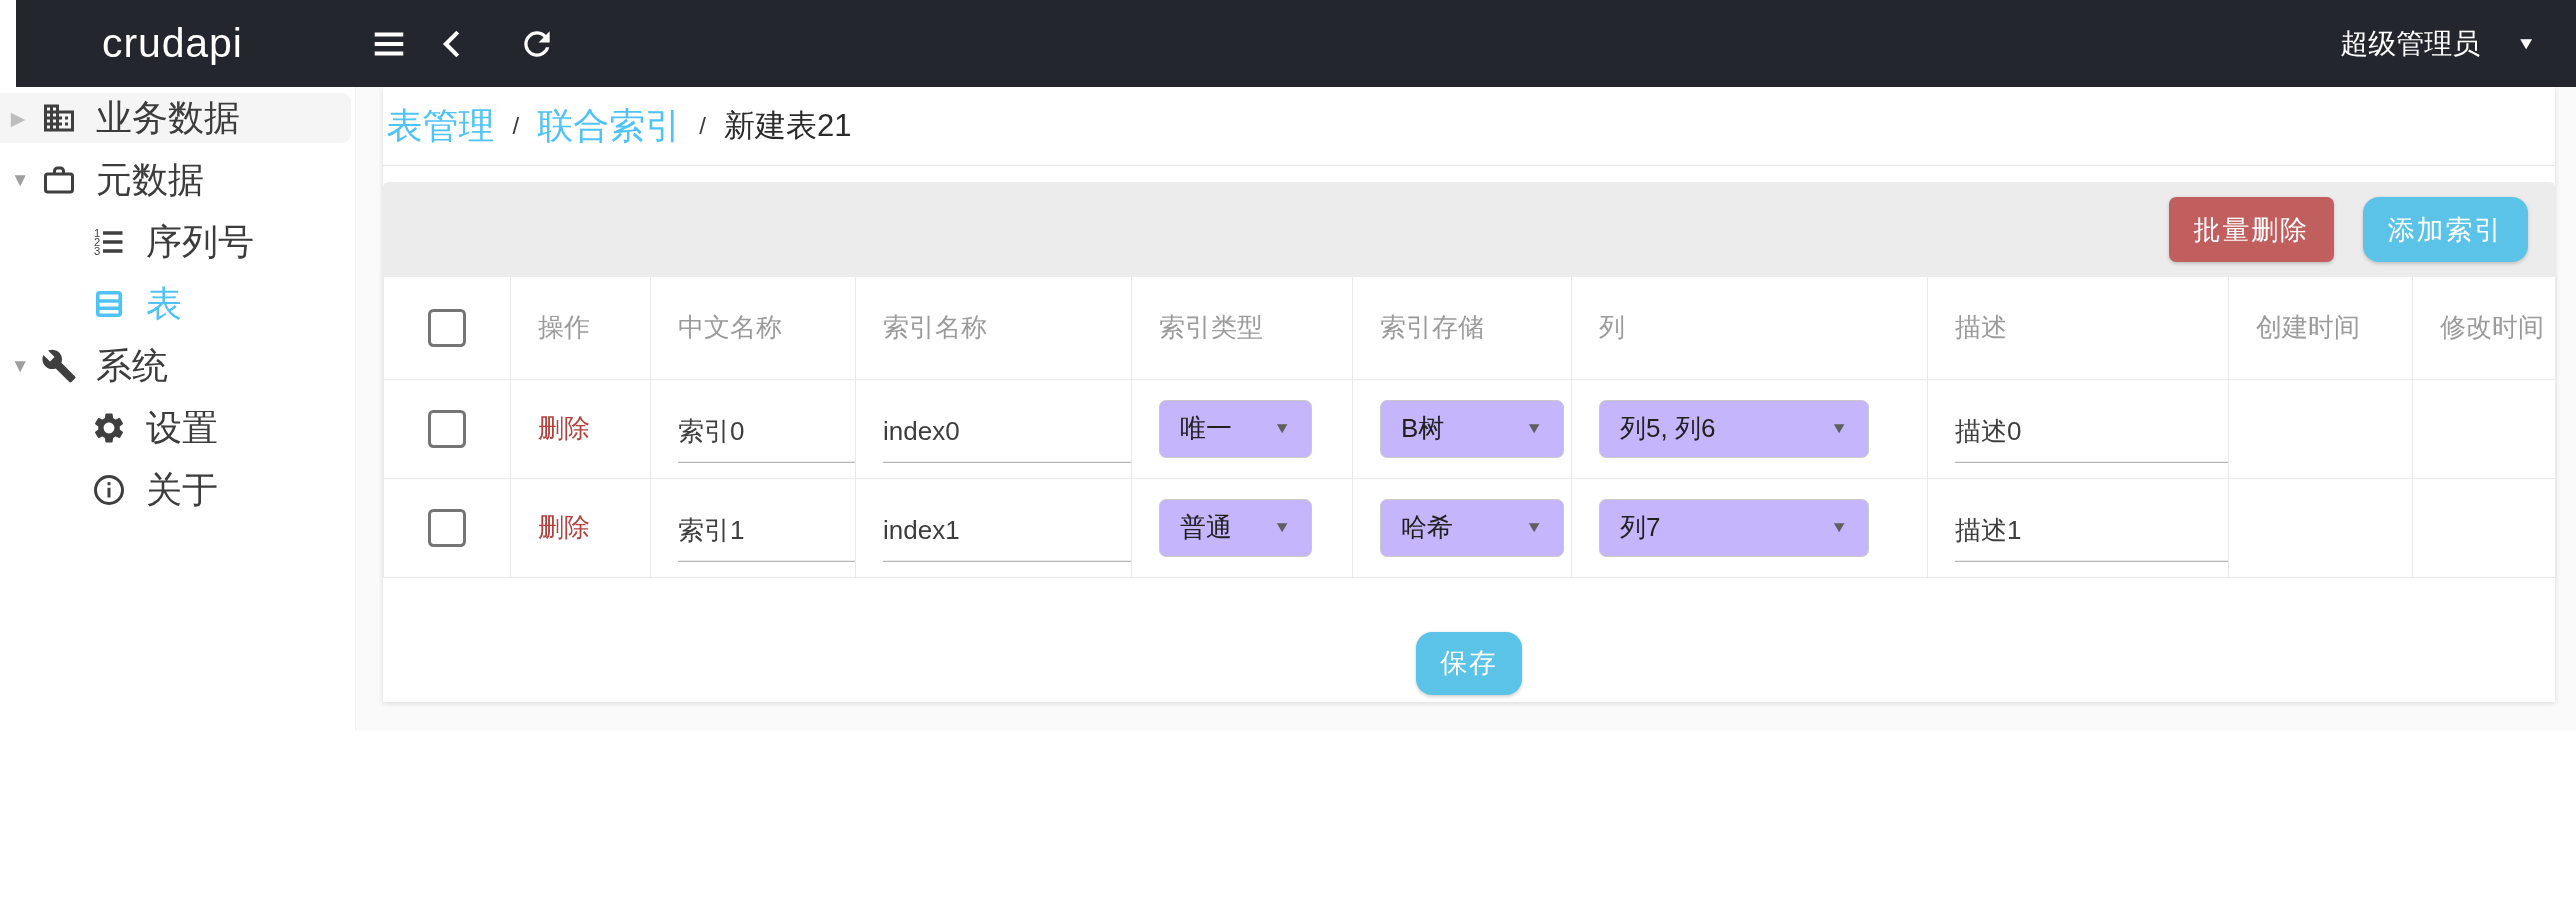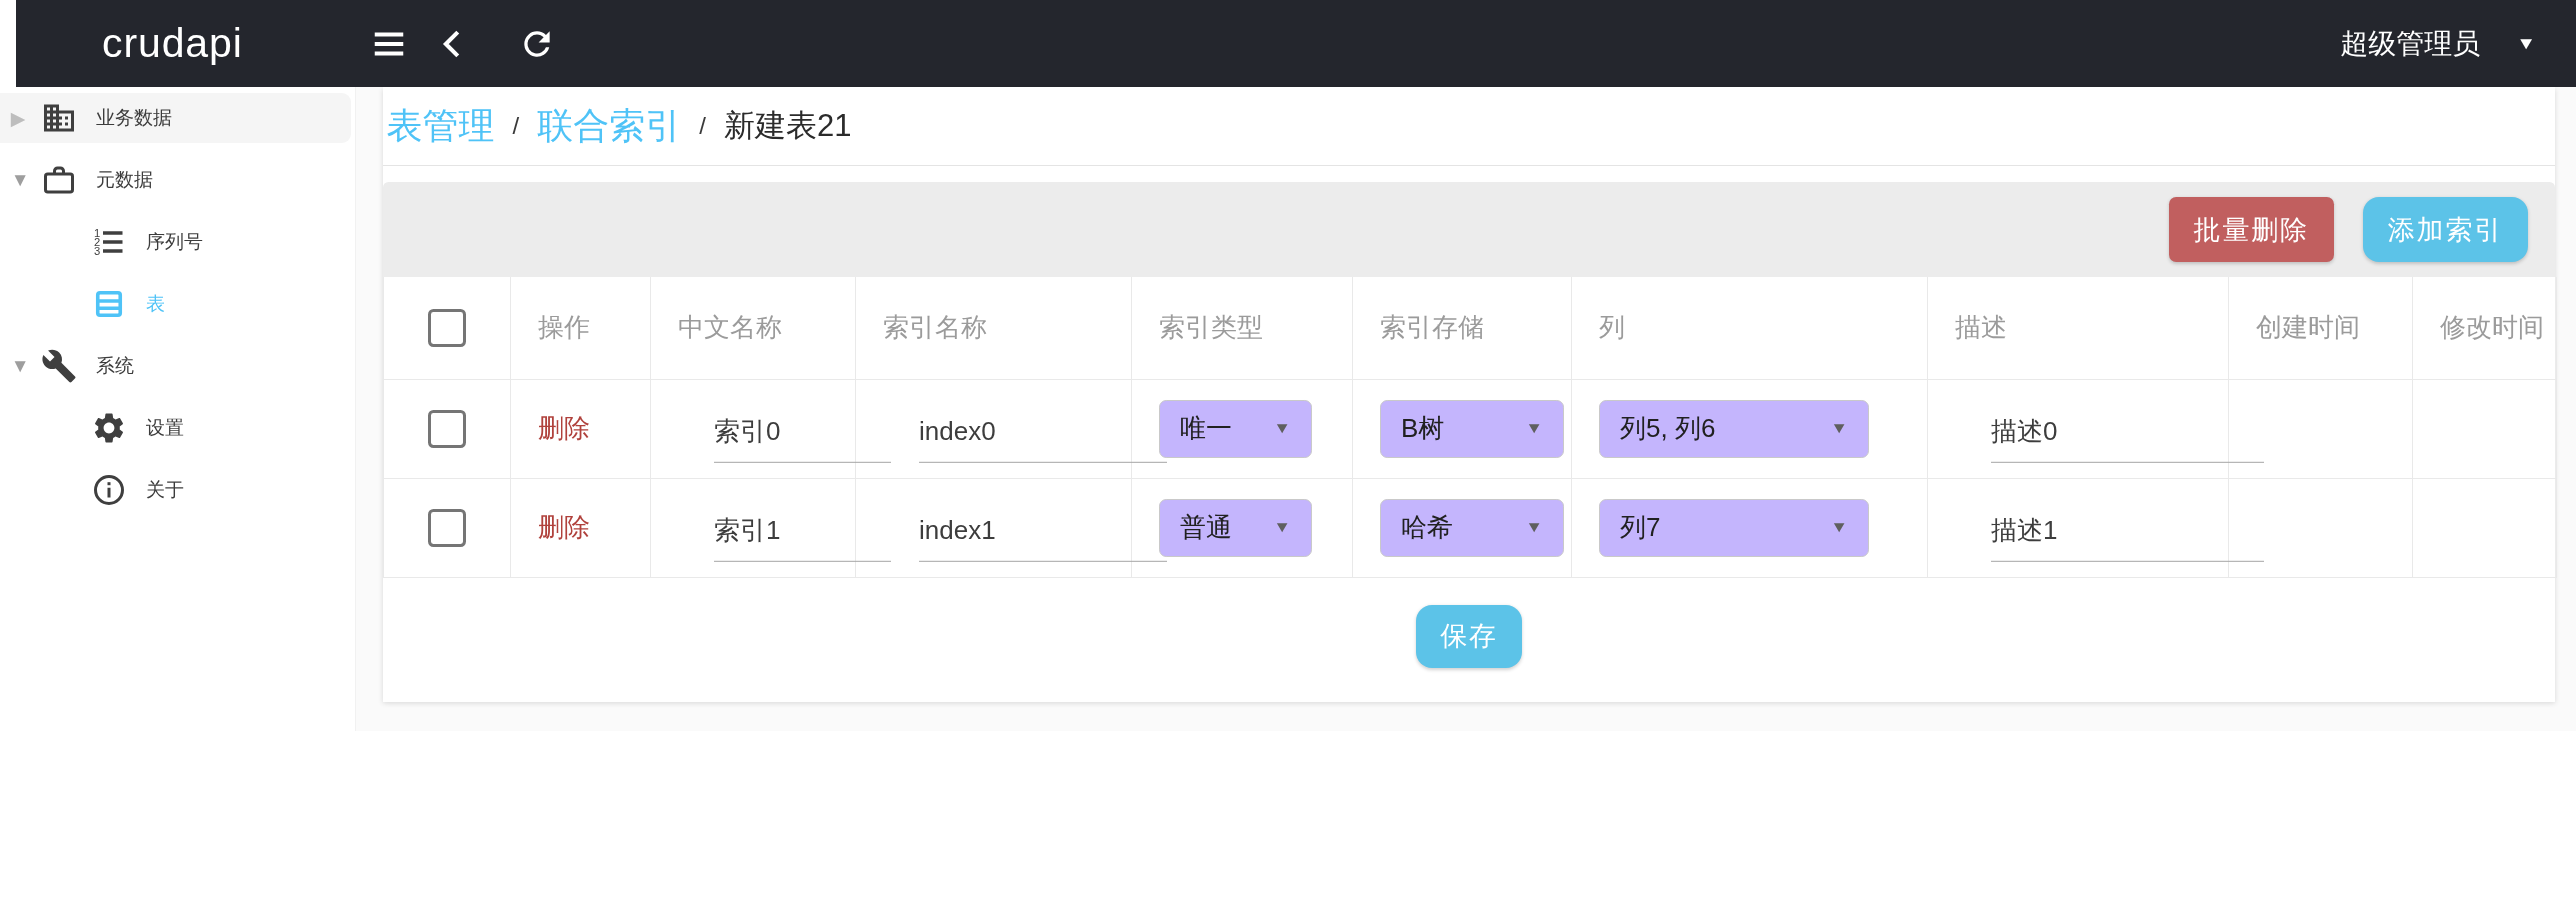--- a/index.html
+++ b/index.html
@@ -23,21 +23,21 @@
   .sidebar { position:absolute; left:0; top:87px; width:356px; height:644px;
     background:#ffffff; border-right:1.8px solid #f1f1f1; }
   .nav-item { height:62px; display:flex; align-items:center; position:relative; cursor:pointer; }
   .nav-item .hl { position:absolute; left:0; top:6.3px; bottom:6.3px; right:4.5px;
     background:#f5f5f5; border-radius:0 9px 9px 0; z-index:0; }
   .nav-item > * { z-index:1; }
   .caret-cell { width:40px; padding-left:10.8px; font-size:19px; color:#9e9e9e; }
   .caret-cell.collapsed { color:#bdbdbd; }
   .nav-icon { width:38px; height:38px; margin-right:18px; display:flex; align-items:center; justify-content:center; }
   .nav-icon svg { width:36px; height:36px; }
-  .nav-label { font-size:19px; color:#3c3c3c; }
+  .nav-label { font-size:36px; color:#3c3c3c; }
   .lvl0 .nav-icon { margin-left:0; }
   .lvl1 { padding-left:90px; }
   .nav-item.selected .nav-label { color:#4fc3f7; }
 
   
   .main { position:absolute; left:356px; top:87px; width:2220px; height:644px; background:#fafafa; }
   .card { position:absolute; left:27px; top:0; width:2172px; height:615px; background:#ffffff;
     box-shadow:0 1.8px 5.4px rgba(0,0,0,0.14); }
 
   .breadcrumb { height:79px; display:flex; align-items:center; gap:18px;
@@ -56,28 +56,28 @@
 
   table.grid { width:2172px; border-collapse:collapse; table-layout:fixed; }
   .grid th, .grid td { border:1.8px solid #e9e9e9; border-top:none; }
   .grid th { height:102px; font-weight:400; color:#9b9b9b; font-size:26px; text-align:left; padding-left:27px; }
   .grid td { height:99px; padding-left:27px; }
   .grid th.cb-cell, .grid td.cb-cell { padding-left:0; text-align:center; }
   .checkbox { display:inline-block; width:38px; height:38px; border:3.6px solid #757575;
     border-radius:5.4px; background:#fff; cursor:pointer; vertical-align:middle; }
   .del-link { color:#b0413c; font-size:26px; cursor:pointer; }
   .cell-input { width:100%; border:none; border-bottom:1.8px solid #a5a5a5; background:transparent;
-    font-size:26px; color:#3d3d3d; font-family:inherit; padding:0 0 14.4px 0; transform:translateY(10.8px); outline:none;margin-left:36px; }
+    font-size:26px; color:#3d3d3d; font-family:inherit; padding:0 0 14.4px 0; transform:translateY(10.8px); outline:none; }
   .select { display:inline-flex; align-items:center; justify-content:space-between;
     height:58px; border:1.8px solid #c9c9c9; border-radius:7.2px; padding:0 20px; cursor:pointer; background:#c4b5fd; }
   .select .sel-text { font-size:26px; color:#212121; white-space:nowrap; }
   .select .sel-caret { font-size:18px; color:#5f5f5f; margin-left:21.6px; transform:scaleY(.85); }
   .w-type { width:153px; } .w-storage { width:184px; } .w-cols { width:270px; }
 
-  .save-row { height:117px; display:flex; align-items:center; justify-content:center; }
+  .save-row { height:117px; display:flex; align-items:flex-end; justify-content:center; }
   .btn-save { width:106px; height:63px; padding:0; }
 </style>
 </head>
 <body>
 
 <div class="topbar">
   <div class="logo">crudapi</div>
 
   <div class="top-icons">
     <div class="top-icon">

